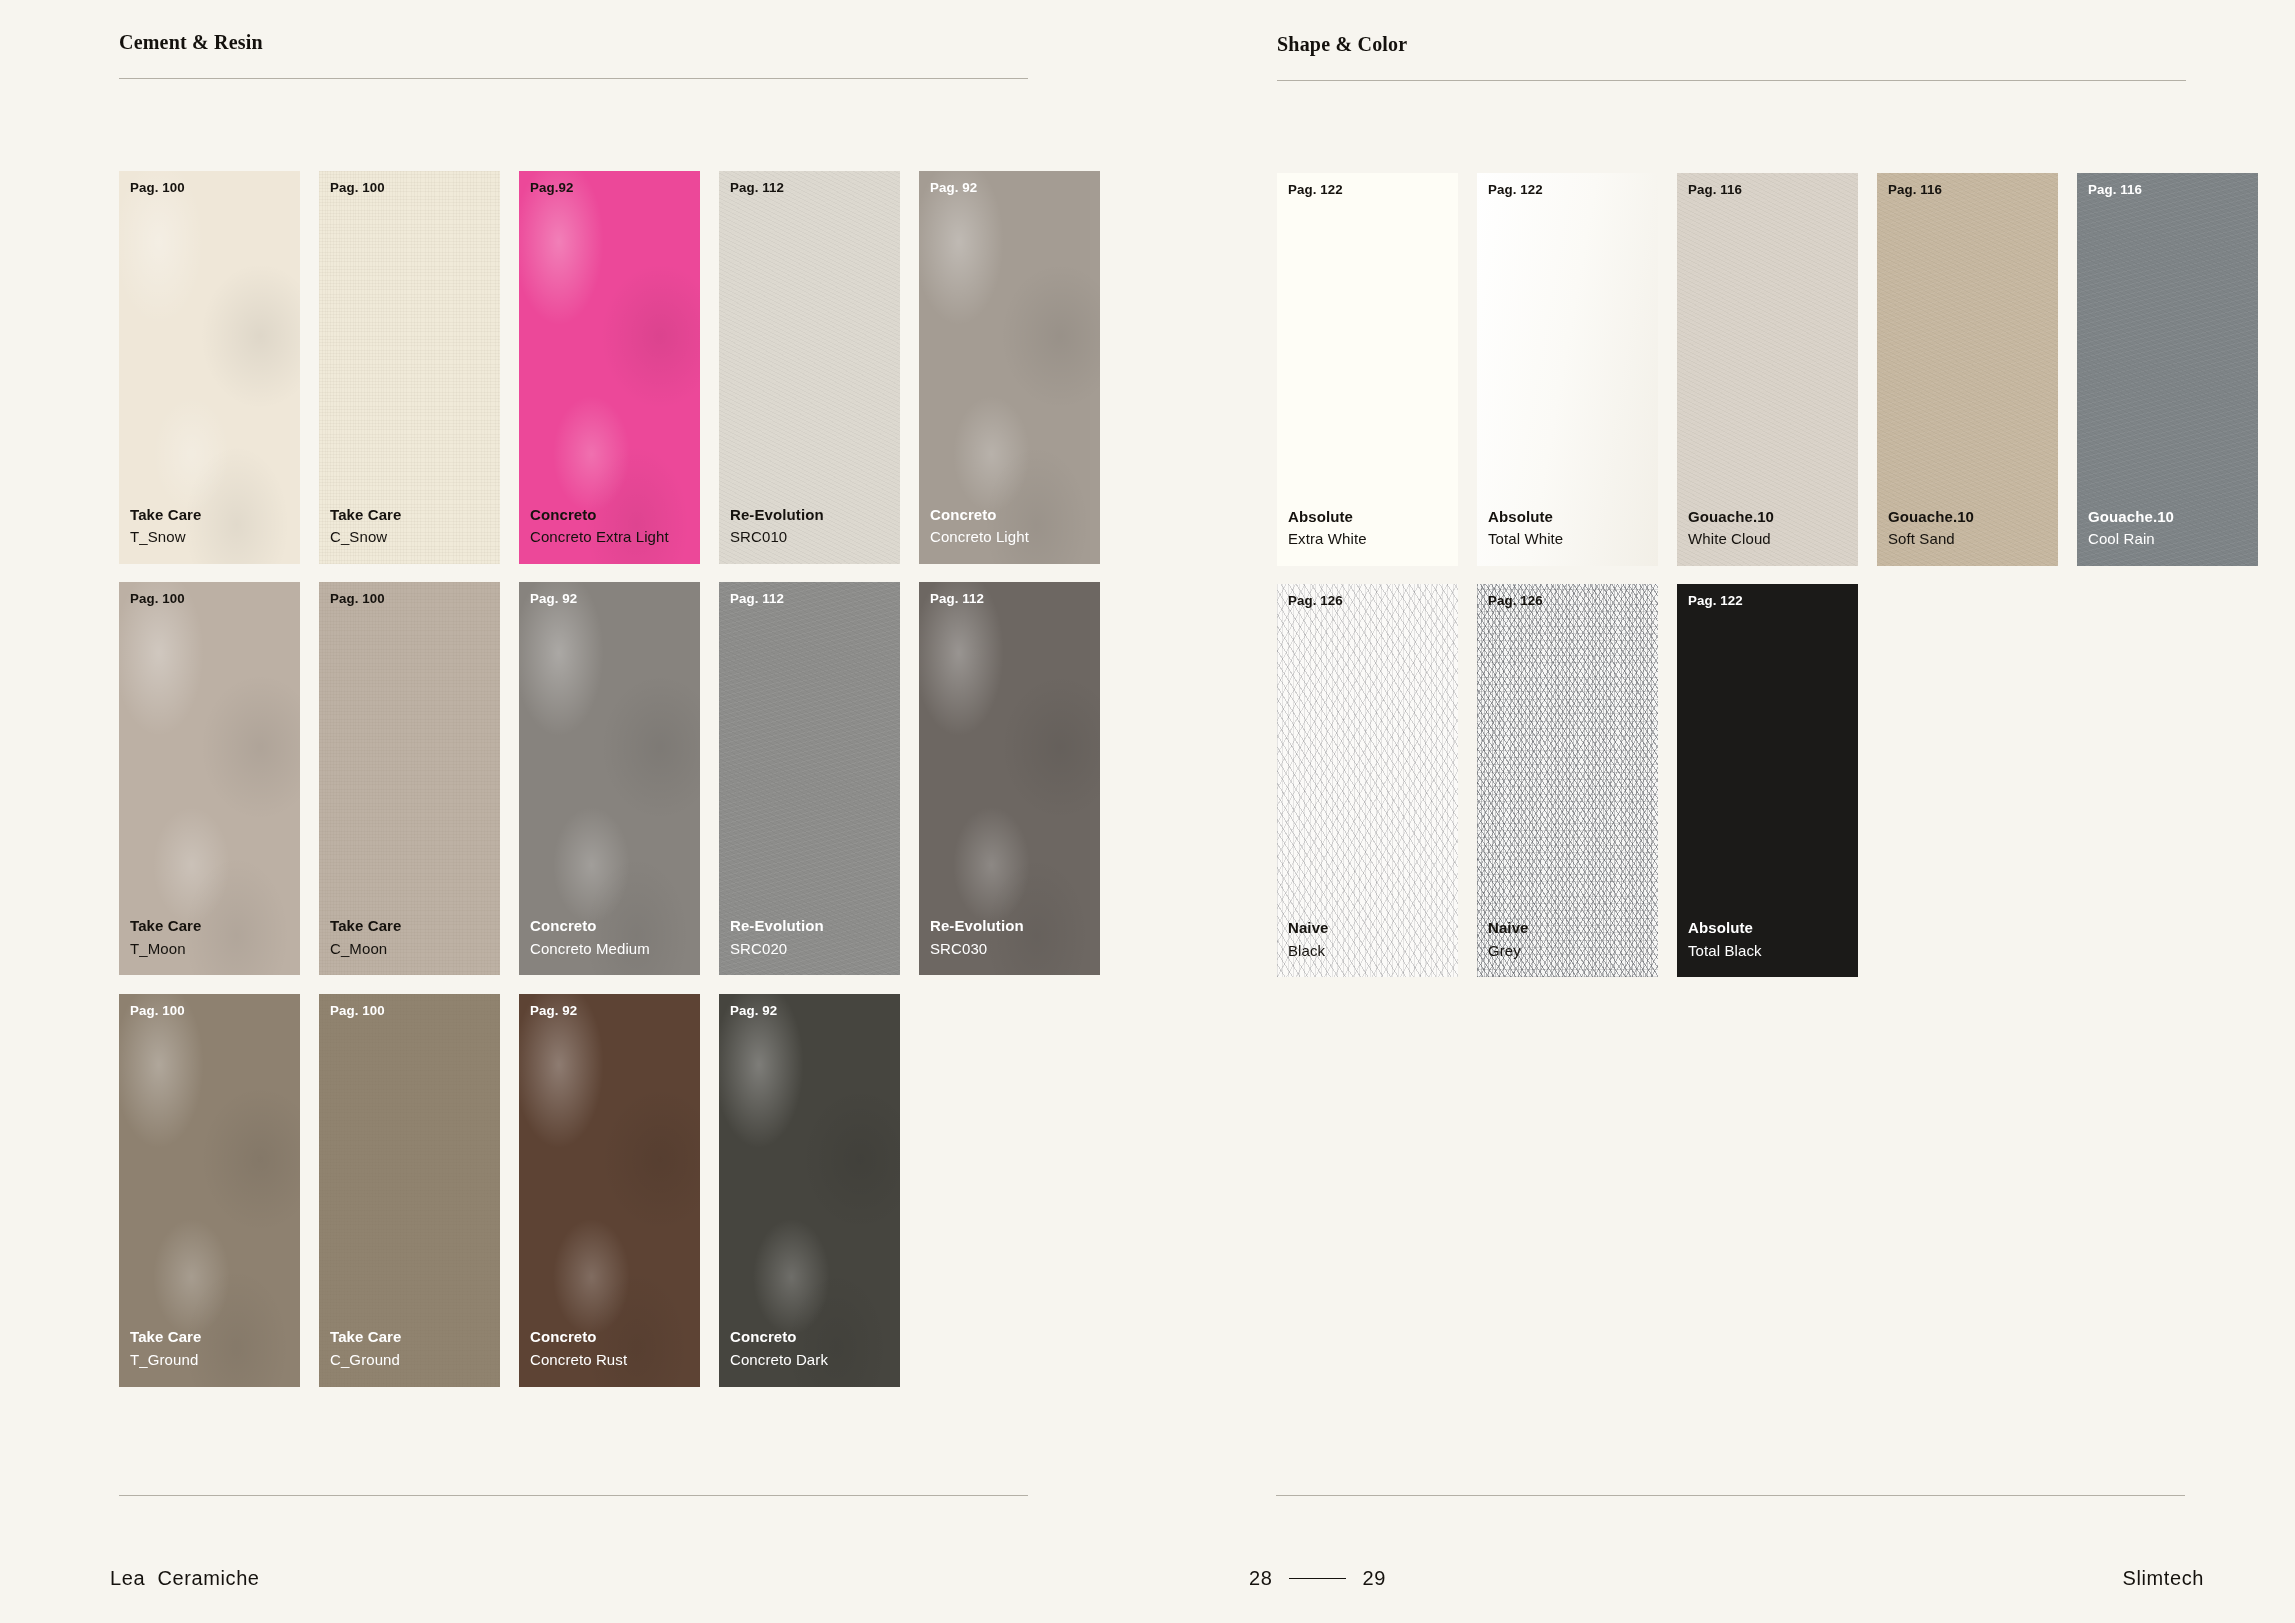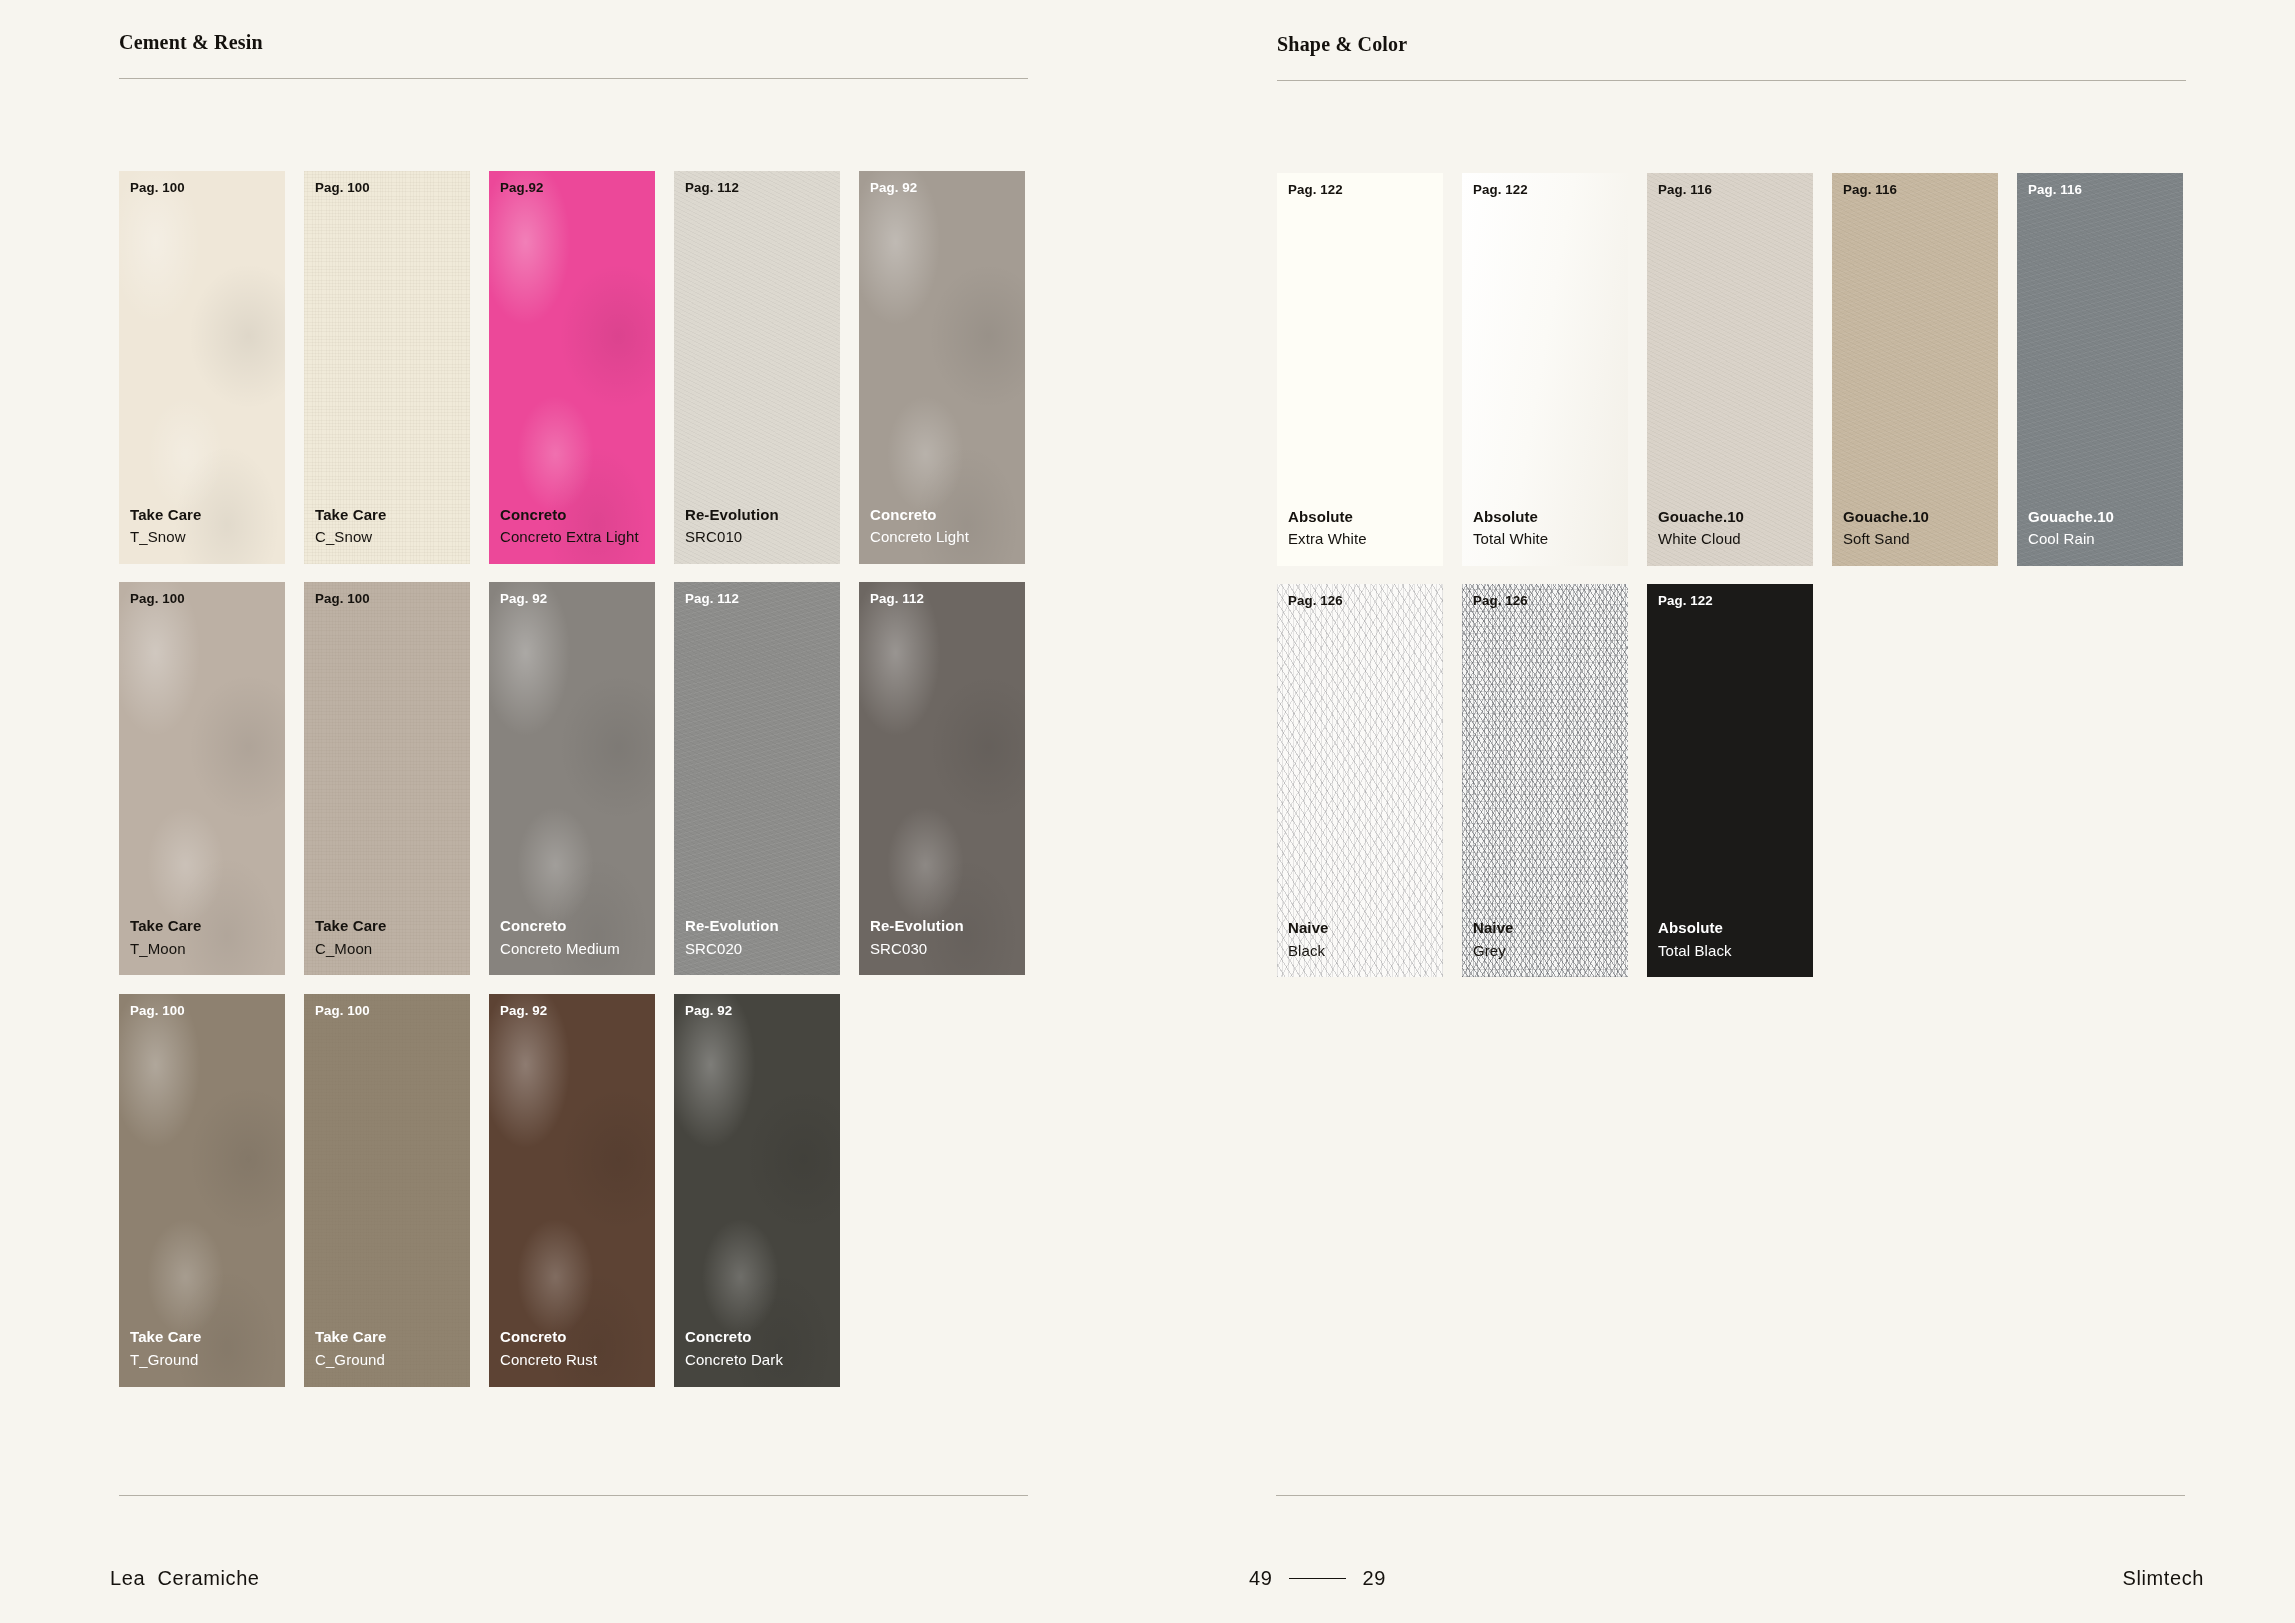--- a/index.html
+++ b/index.html
@@ -59,21 +59,21 @@
     flex-direction: column;
     gap: 18.4px;
   }
   .grid-row {
     display: flex;
     gap: 19px;
   }
 
   .swatch {
     position: relative;
-    width: 166px;
+    width: 181px;
     height: 393px;
     box-sizing: border-box;
     overflow: hidden;
     flex: 0 0 auto;
   }
 
   .swatch .tag {
     position: absolute;
     top: 10px;
     left: 11px;
@@ -391,21 +391,21 @@
       </div>
   </section>
 
   <footer class="footer">
     <div class="footer-rule left"></div>
     <div class="footer-rule right"></div>
 
     <div class="footer-text footer-brand">Lea  Ceramiche</div>
 
     <div class="pager">
-      <span>49</span>
+      <span>28</span>
       <span class="dash"></span>
       <span>29</span>
     </div>
 
     <div class="footer-text footer-series">Slimtech</div>
   </footer>
 
 </div>
 
 

